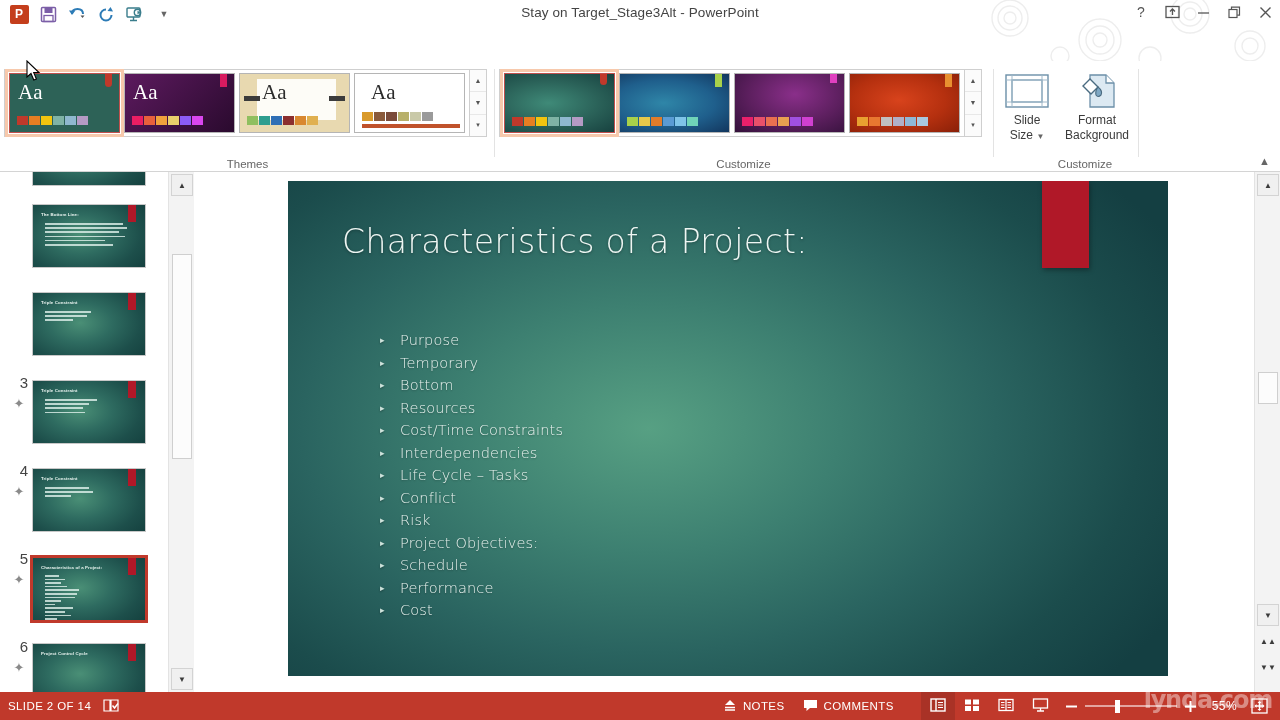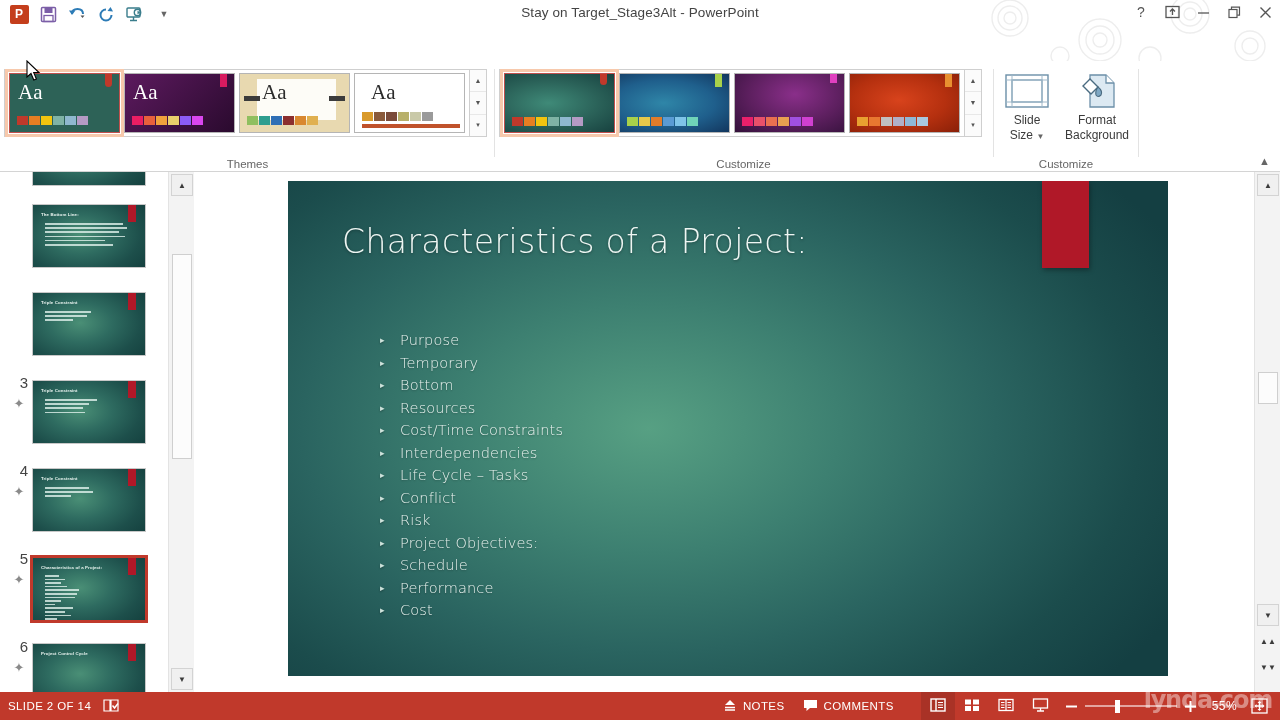--- a/index.html
+++ b/index.html
@@ -114,21 +114,21 @@
   .gal-nav div {
     flex: 1; display: flex; align-items: center; justify-content: center;
     font-size: 7px; color: #555; border-bottom: 1px solid #e8e8e8;
   }
   .gal-nav div:last-child { border-bottom: none; }
 
   
   #variants { left: 499px; width: 489px; }
 
   
-  #customize { left: 995px; width: 142px; }
+  #customize { left: 995px; width: 142px; padding-left: 19px; }
   .big-btn {
     position: absolute; top: 8px; width: 64px; height: 86px;
     display: flex; flex-direction: column; align-items: center;
     font-size: 12px; color: #3b3b3b; text-align: center; line-height: 15px;
   }
   .big-btn .ic { height: 44px; display: flex; align-items: center; justify-content: center; }
   .ribbon-collapse {
     position: absolute; right: 10px; bottom: 4px; font-size: 11px; color: #666;
   }
 

